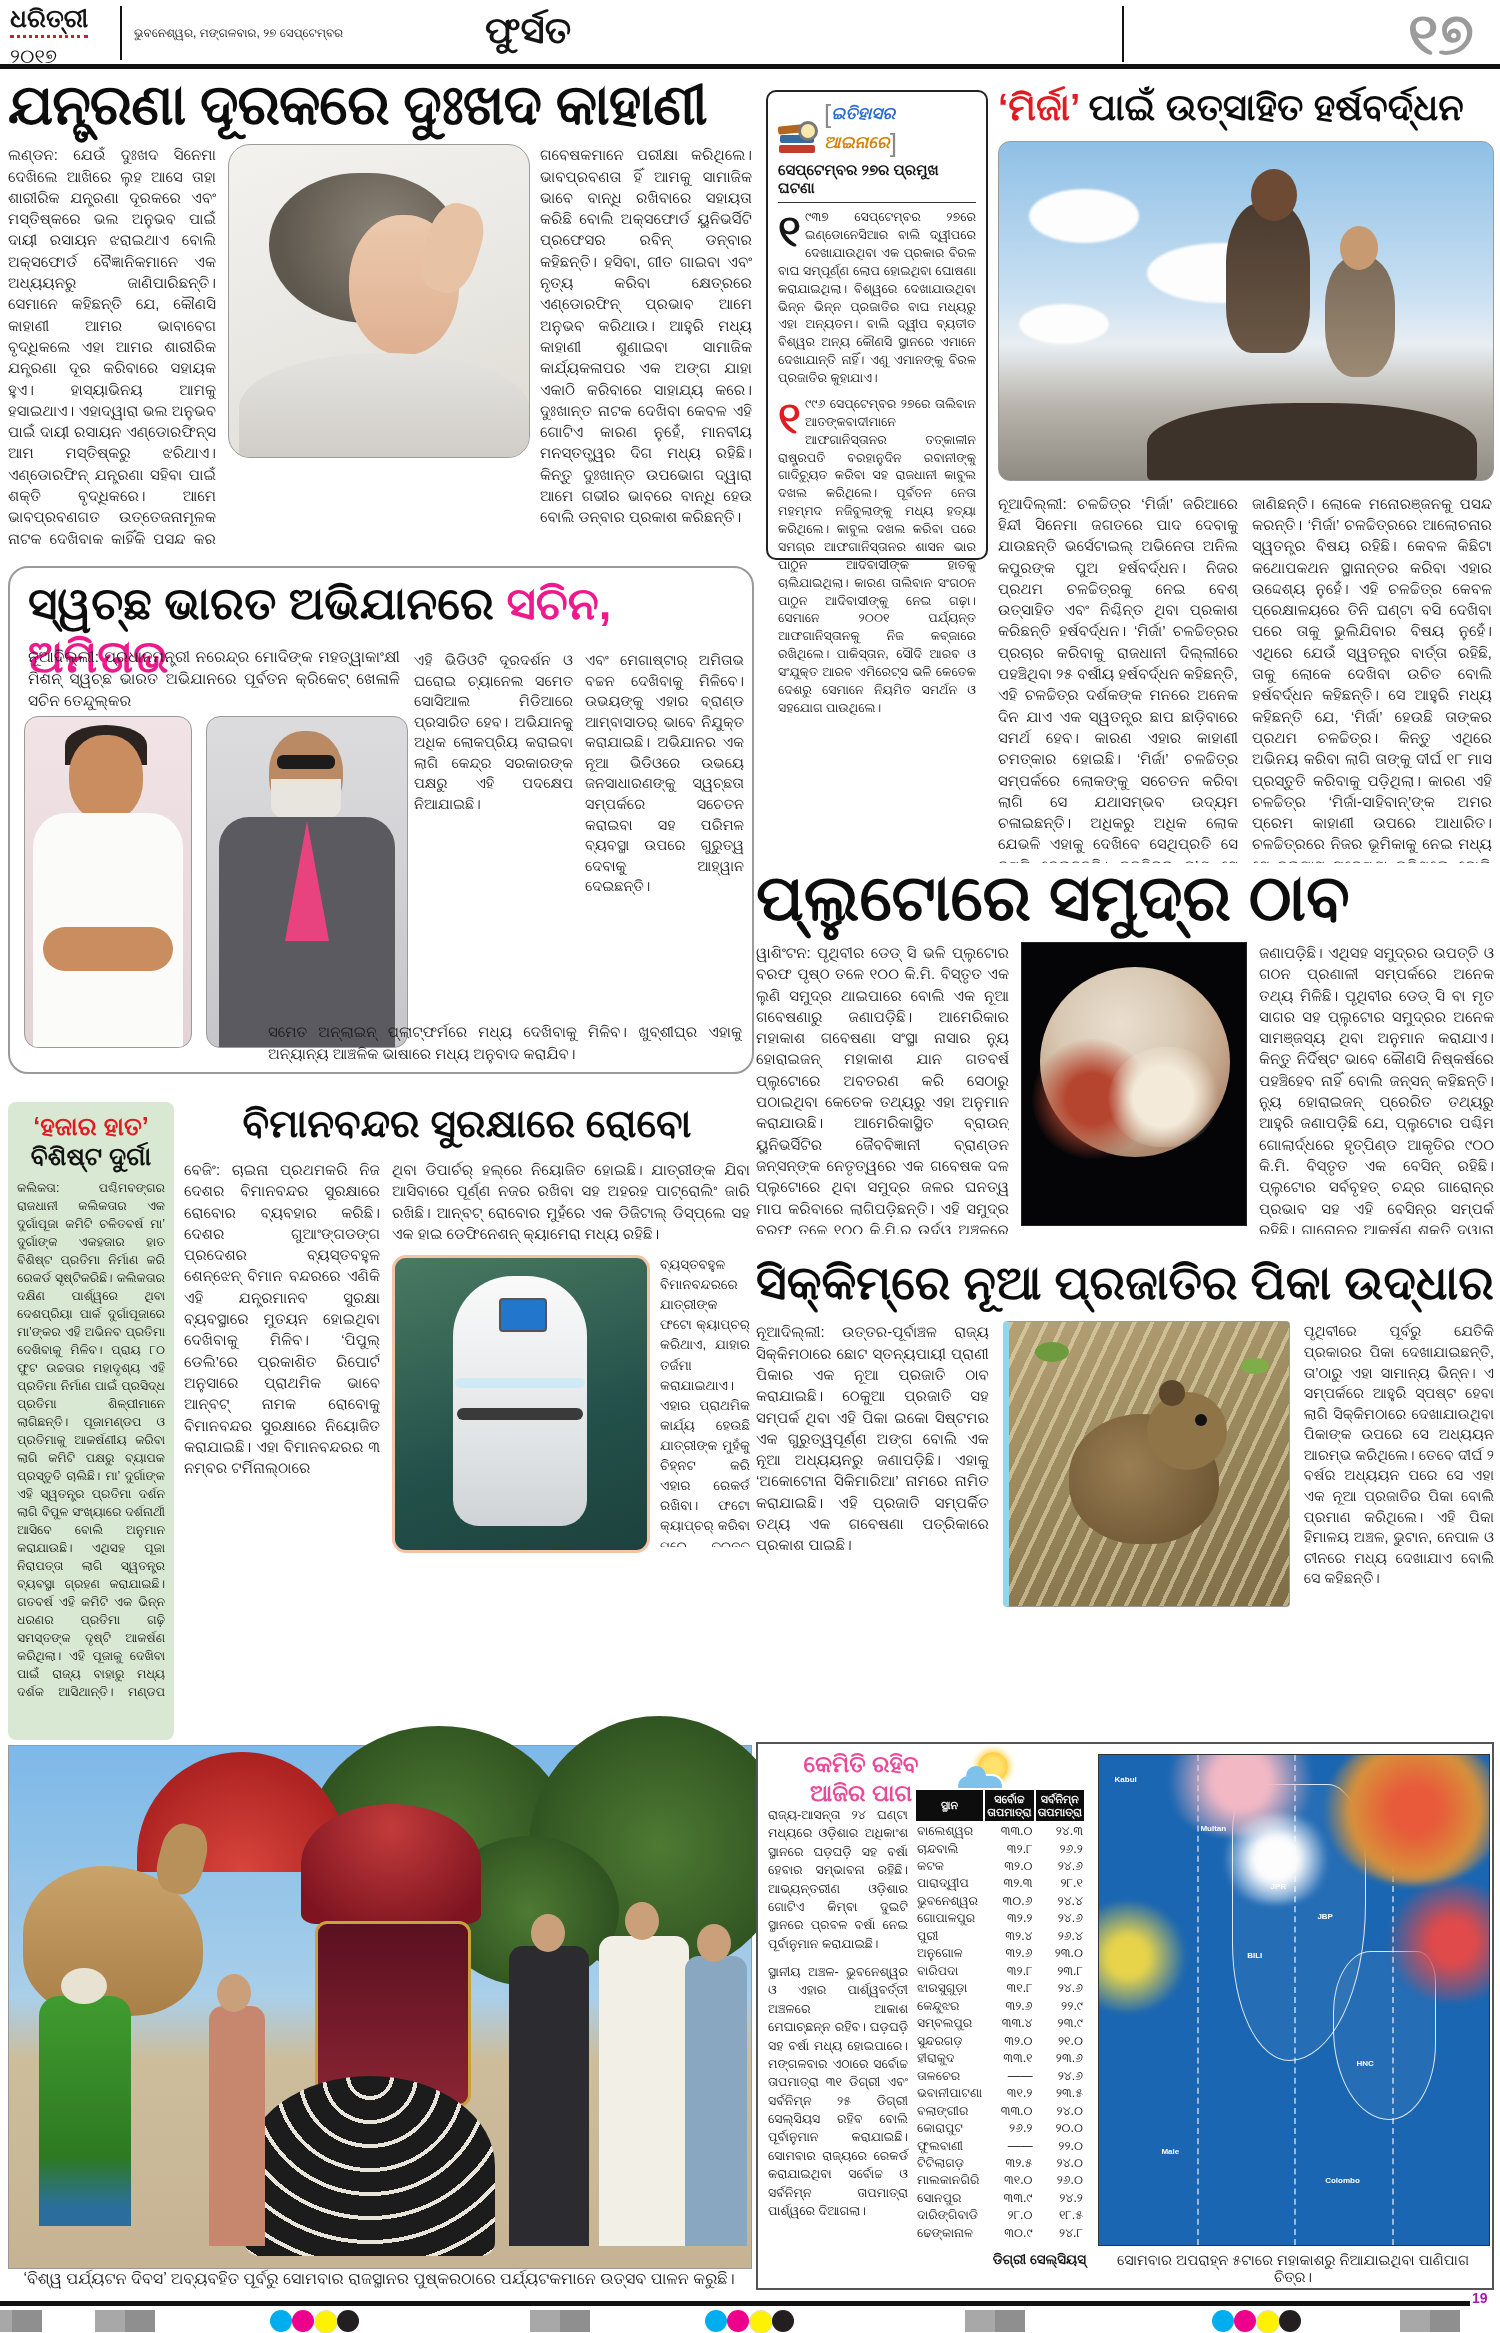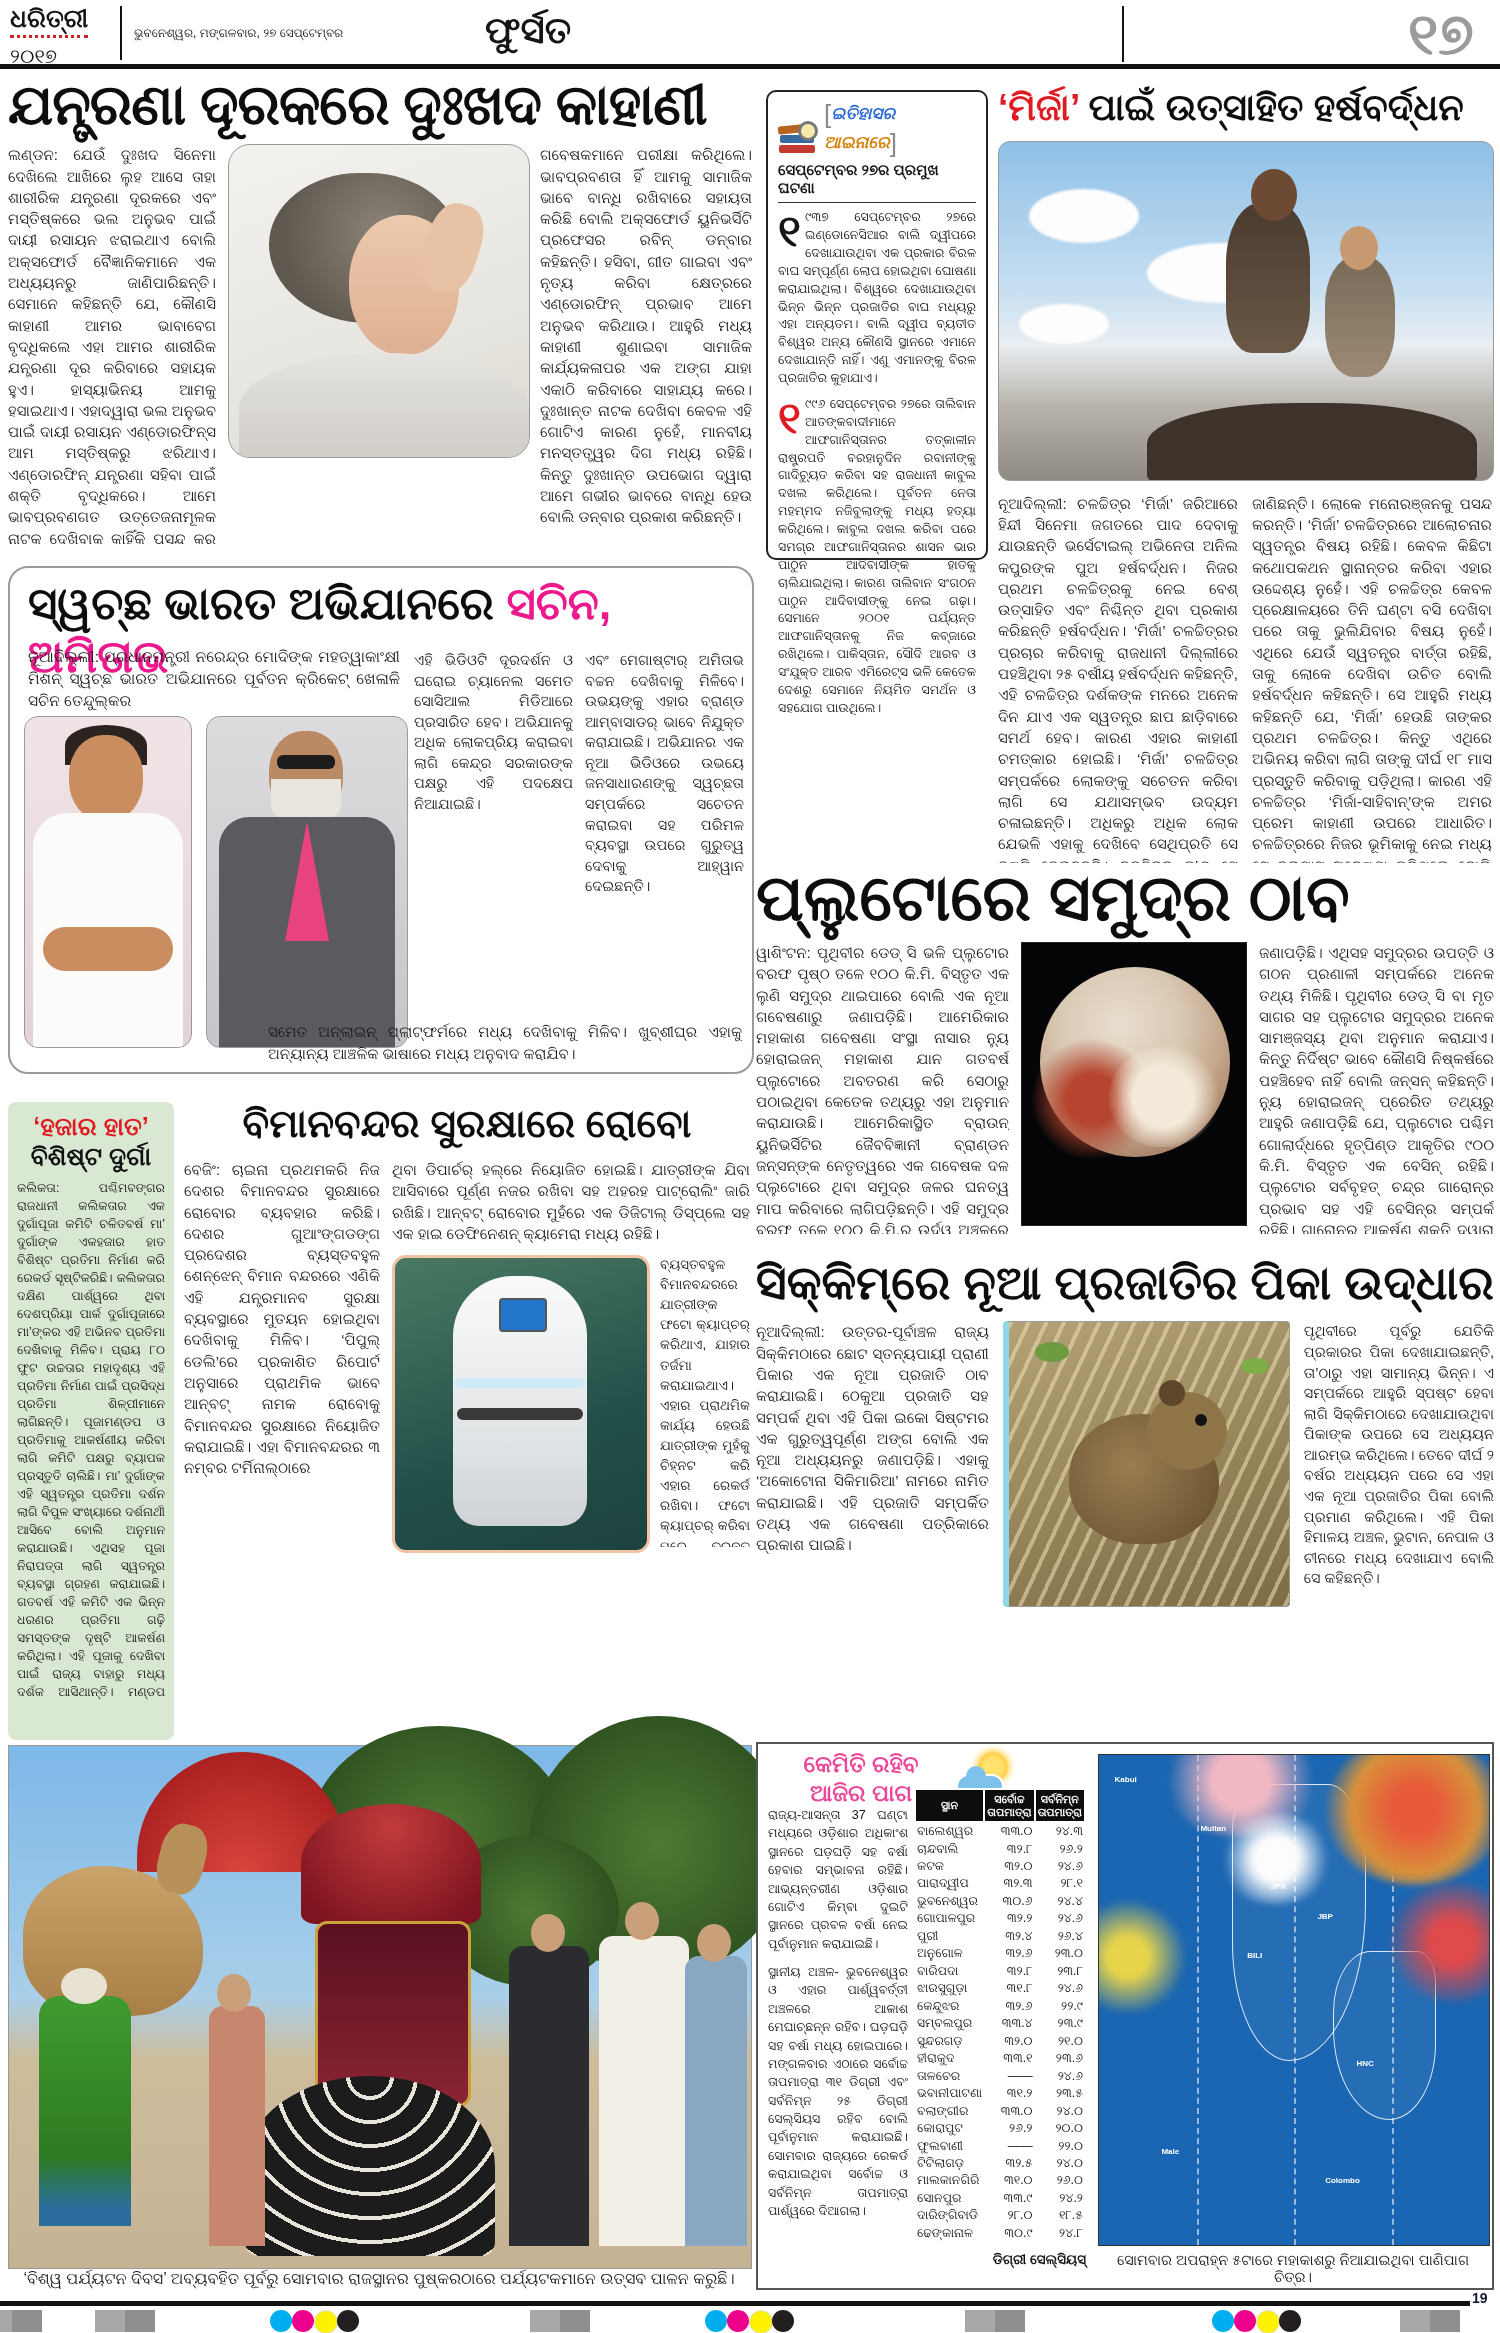--- a/index.html
+++ b/index.html
@@ -176,21 +176,21 @@
   .wx-table td.temp{text-align:right;}
   .wx-unit{position:absolute;left:156px;top:508px;width:172px;text-align:right;font-size:13.5px;font-weight:700;}
   .wx-map{position:absolute;left:340px;top:10px;width:390px;height:490px;background:#1a66b2;overflow:hidden;border:1px solid #333;}
   .mp-grid{position:absolute;top:0;bottom:0;border-left:2px dashed rgba(255,255,255,.55);}
   .mp-land{position:absolute;border:1.5px solid rgba(255,255,255,.85);background:rgba(255,255,255,.05);}
   .mp-cloud{position:absolute;border-radius:50%;filter:blur(3px);}
   .mp-label{position:absolute;color:#fff;font-size:8px;font-weight:700;}
   .wx-mapcap{position:absolute;left:340px;top:508px;width:390px;text-align:center;font-size:14.5px;}
   
   .footrule{left:0;top:2301px;width:1470px;height:5px;background:#111;}
-  .sheetnum{left:1472px;top:2290px;font-size:14px;font-weight:700;color:#0f172a;}
+  .sheetnum{left:1472px;top:2290px;font-size:14px;font-weight:700;color:#a21caf;}
   .marks{left:0;top:2310px;width:1500px;height:23px;}
   .mk-gray{position:absolute;top:0;width:30px;height:22px;background:#a8a8a8;}
   .mk-gray:after{content:"";position:absolute;left:30px;top:0;width:30px;height:22px;background:#8f8f8f;}
   .mk-dot{position:absolute;top:0;width:22px;height:22px;border-radius:50%;}
 </style>
 </head>
 <body>
 
 <div id="page">
 
@@ -371,21 +371,21 @@
   <section class="abs weather">
     <div class="wx-title">
       <span>କେମିତି ରହିବ</span>
       <span>ଆଜିର ପାଗ</span>
     </div>
     <div class="sun-cloud">
         <div class="sc-sun"></div>
         <div class="sc-cloud"></div>
       </div>
     <div class="wx-intro">
-      <p>ରାଜ୍ୟ-ଆସନ୍ତା 37 ଘଣ୍ଟା ମଧ୍ୟରେ ଓଡ଼ିଶାର ଅଧିକାଂଶ ସ୍ଥାନରେ ଘଡ଼ଘଡ଼ି ସହ ବର୍ଷା ହେବାର ସମ୍ଭାବନା ରହିଛି। ଆଭ୍ୟନ୍ତରୀଣ ଓଡ଼ିଶାର ଗୋଟିଏ କିମ୍ବା ଦୁଇଟି ସ୍ଥାନରେ ପ୍ରବଳ ବର୍ଷା ନେଇ ପୂର୍ବାନୁମାନ କରାଯାଇଛି।</p>
+      <p>ରାଜ୍ୟ-ଆସନ୍ତା ୨୪ ଘଣ୍ଟା ମଧ୍ୟରେ ଓଡ଼ିଶାର ଅଧିକାଂଶ ସ୍ଥାନରେ ଘଡ଼ଘଡ଼ି ସହ ବର୍ଷା ହେବାର ସମ୍ଭାବନା ରହିଛି। ଆଭ୍ୟନ୍ତରୀଣ ଓଡ଼ିଶାର ଗୋଟିଏ କିମ୍ବା ଦୁଇଟି ସ୍ଥାନରେ ପ୍ରବଳ ବର୍ଷା ନେଇ ପୂର୍ବାନୁମାନ କରାଯାଇଛି।</p>
       <p>ସ୍ଥାନୀୟ ଅଞ୍ଚଳ- ଭୁବନେଶ୍ୱର ଓ ଏହାର ପାର୍ଶ୍ୱବର୍ତ୍ତୀ ଅଞ୍ଚଳରେ ଆକାଶ ମେଘାଚ୍ଛନ୍ନ ରହିବ। ଘଡ଼ଘଡ଼ି ସହ ବର୍ଷା ମଧ୍ୟ ହୋଇପାରେ। ମଙ୍ଗଳବାର ଏଠାରେ ସର୍ବୋଚ୍ଚ ତାପମାତ୍ରା ୩୧ ଡିଗ୍ରୀ ଏବଂ ସର୍ବନିମ୍ନ ୨୫ ଡିଗ୍ରୀ ସେଲ୍‌ସିୟସ ରହିବ ବୋଲି ପୂର୍ବାନୁମାନ କରାଯାଇଛି। ସୋମବାର ରାଜ୍ୟରେ ରେକର୍ଡ କରାଯାଇଥିବା ସର୍ବୋଚ୍ଚ ଓ ସର୍ବନିମ୍ନ ତାପମାତ୍ରା ପାର୍ଶ୍ୱରେ ଦିଆଗଲା।</p>
     </div>
     <table class="wx-table">
       <thead>
         <tr>
           <th>ସ୍ଥାନ</th>
           <th>ସର୍ବୋଚ୍ଚ ତାପମାତ୍ରା</th>
           <th>ସର୍ବନିମ୍ନ ତାପମାତ୍ରା</th>
         </tr>
       </thead>

